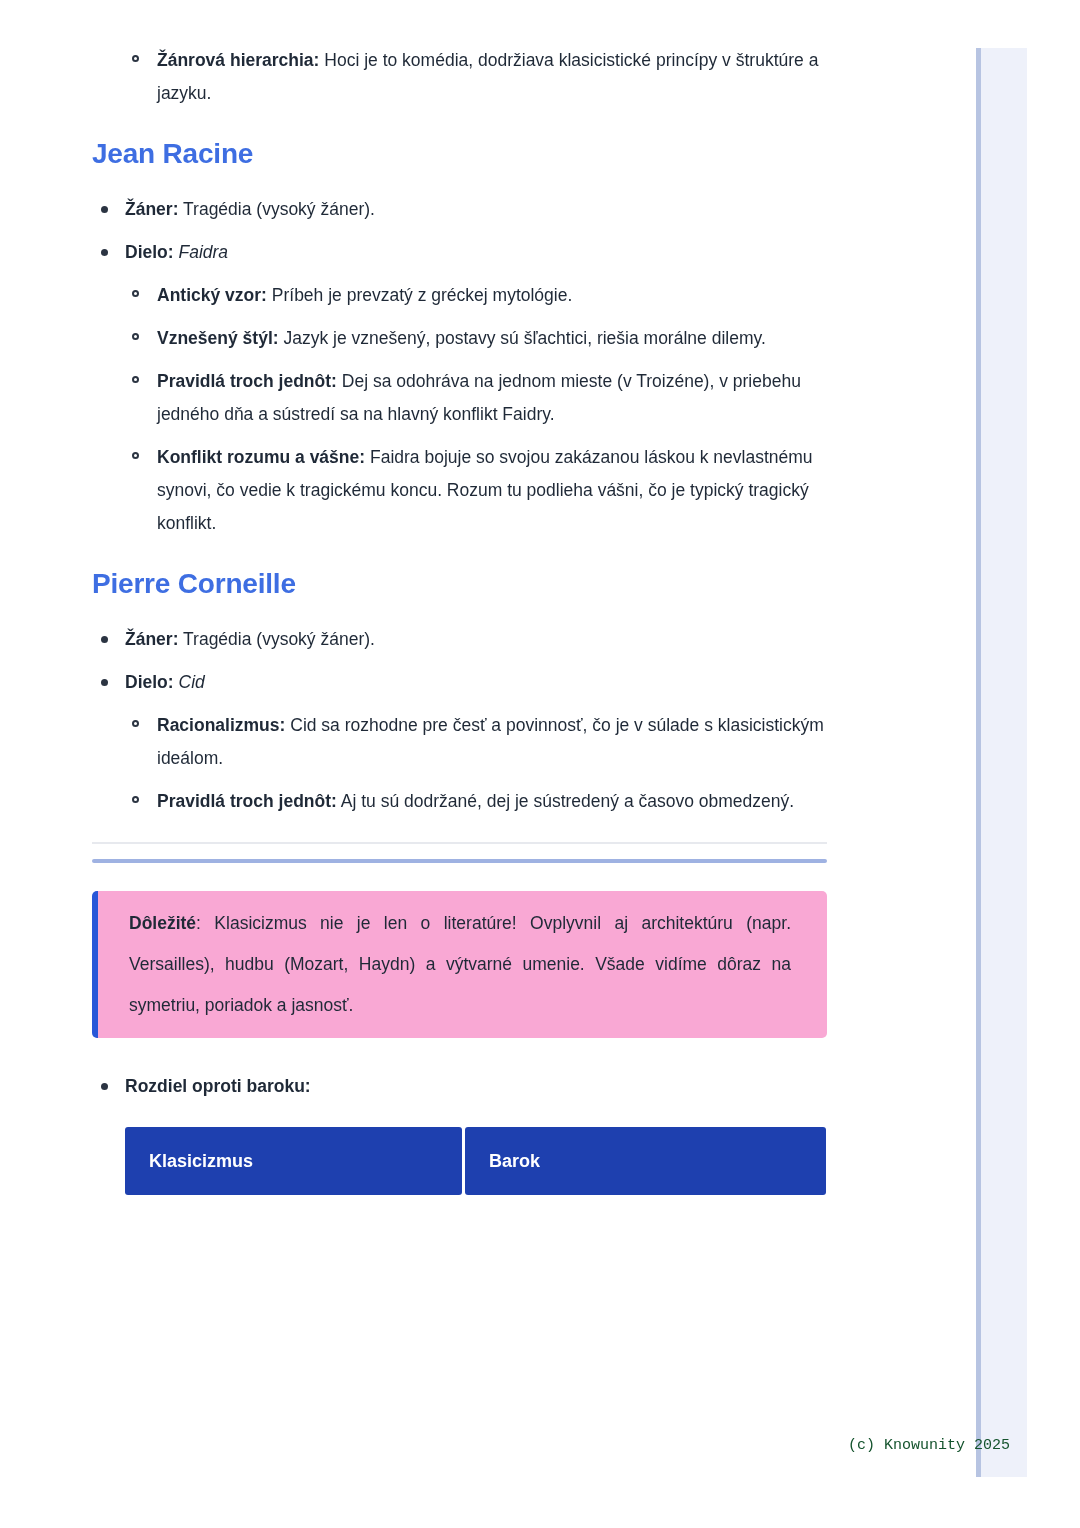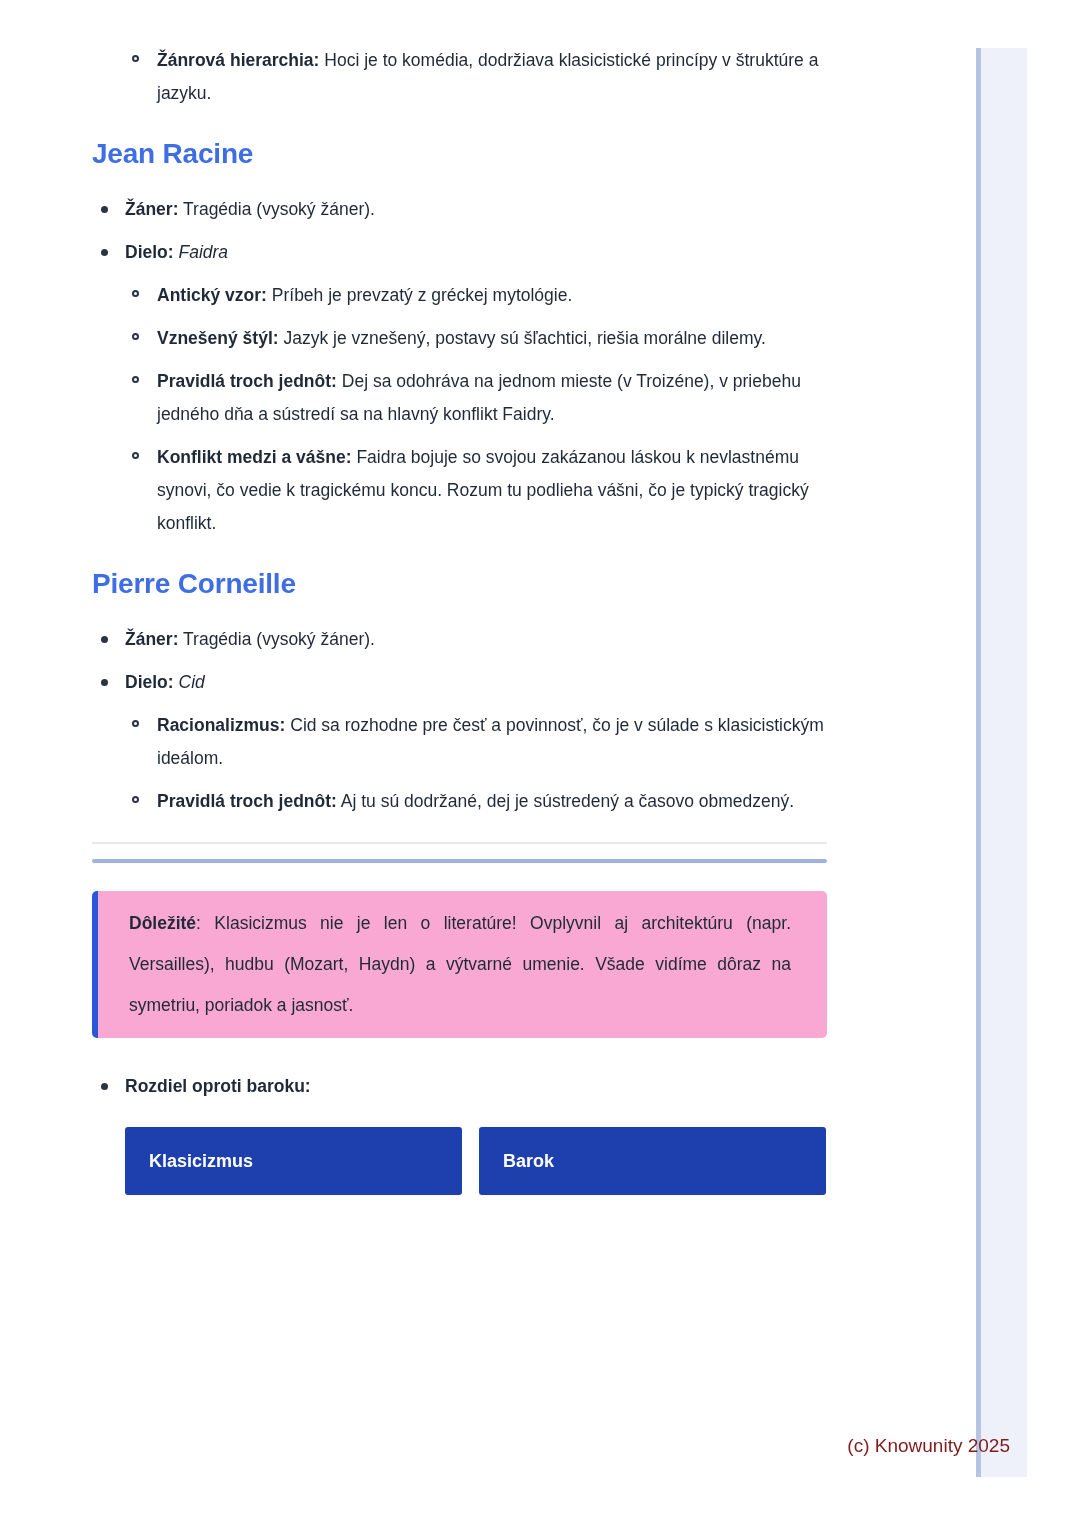--- a/index.html
+++ b/index.html
@@ -77,21 +77,21 @@
     border-radius: 5px;
     padding: 12px 36px 12px 31px;
   }
   .callout p {
     line-height: 41px;
     text-align: justify;
   }
   .note-list { margin-top: 32px; }
   .cmp-table {
     display: flex;
-    gap: 17px;
+    gap: 3px;
     margin: 24px 0 0 33px;
     width: 701px;
     justify-content: flex-end;
   }
   .cmp-table .cell {
     height: 68px;
     background: #1e40af;
     color: #ffffff;
     font-weight: 700;
     font-size: 18px;
@@ -109,24 +109,25 @@
     top: 48px;
     width: 51px;
     height: 1429px;
     background: #eef1fa;
     border-left: 5px solid #b7c4e2;
   }
   .watermark {
     position: absolute;
     top: 1436px;
     right: 70px;
-    font-size: 19px;
+    font-size: 15px;
     line-height: 20px;
-    color: #7f1d1d;
+    color: #14532d;
     z-index: 5;
+    font-family: Liberation Mono, monospace;
   }
 </style>
 </head>
 <body>
 
 <div class="content">
 
   <div class="indent-sub">
     <ul class="l2" style="margin-top:0">
       <li>
@@ -153,21 +154,21 @@
         <li>
           <span class="circle"></span>
           <span><b>Vznešený štýl:</b> <span>Jazyk je vznešený, postavy sú šľachtici, riešia morálne dilemy.</span></span>
         </li>
         <li>
           <span class="circle"></span>
           <span><b>Pravidlá troch jednôt:</b> <span>Dej sa odohráva na jednom mieste (v Troizéne), v priebehu jedného dňa a sústredí sa na hlavný konflikt Faidry.</span></span>
         </li>
         <li>
           <span class="circle"></span>
-          <span><b>Konflikt medzi a vášne:</b> <span>Faidra bojuje so svojou zakázanou láskou k nevlastnému synovi, čo vedie k tragickému koncu. Rozum tu podlieha vášni, čo je typický tragický konflikt.</span></span>
+          <span><b>Konflikt rozumu a vášne:</b> <span>Faidra bojuje so svojou zakázanou láskou k nevlastnému synovi, čo vedie k tragickému koncu. Rozum tu podlieha vášni, čo je typický tragický konflikt.</span></span>
         </li>
       </ul>
     </li>
   </ul>
 
   <h2 class="author">Pierre Corneille</h2>
   <ul class="l1">
     <li>
       <span class="dot"></span>
       <span><b>Žáner:</b> <span>Tragédia (vysoký žáner).</span></span>

